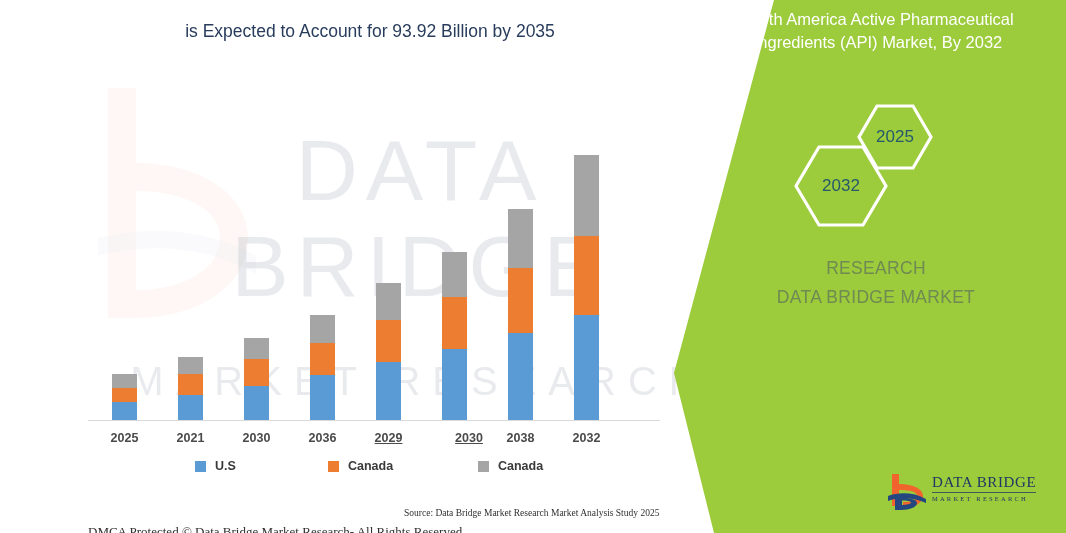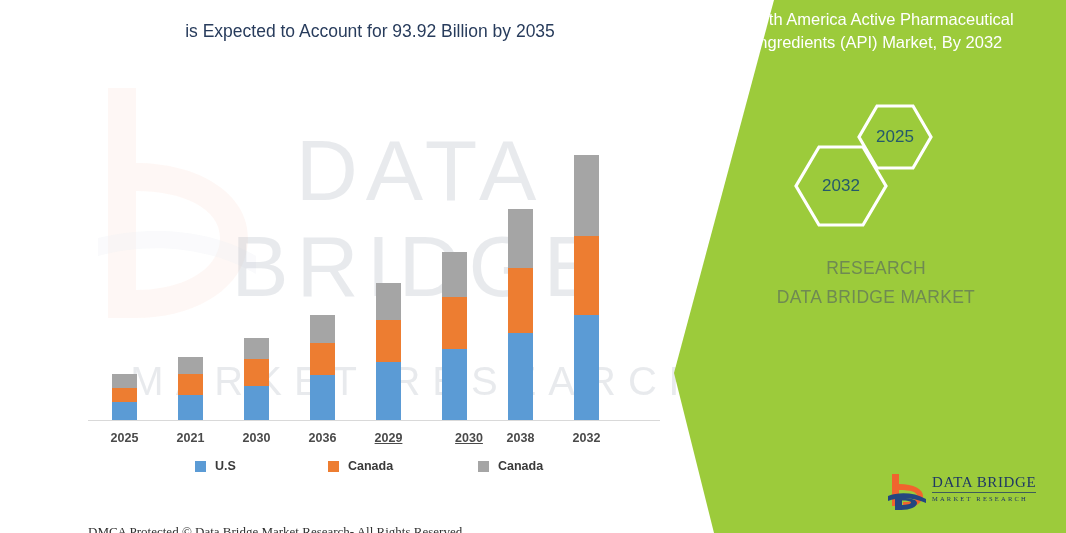--- a/index.html
+++ b/index.html
@@ -195,20 +195,21 @@
           </div>
           <div class="leg-item" style="left: 390px; top: 2px;">
             <span class="leg-swatch" style="background: rgb(165, 165, 165);"></span>
             <span class="leg-label">Canada</span>
           </div>
         </div>
     </div>
 
     <div class="footer">
       <div class="footer-left">DMCA Protected © Data Bridge Market Research- All Rights Reserved.</div>
+      <div class="footer-right">Source: Data Bridge Market Research Market Analysis Study 2025</div>
     </div>
   </div>
 
   <div class="green-panel">
 
     <div class="panel-title">
       <div>North America Active Pharmaceutical</div>
       <div>Ingredients (API) Market, By 2032</div>
     </div>
 

